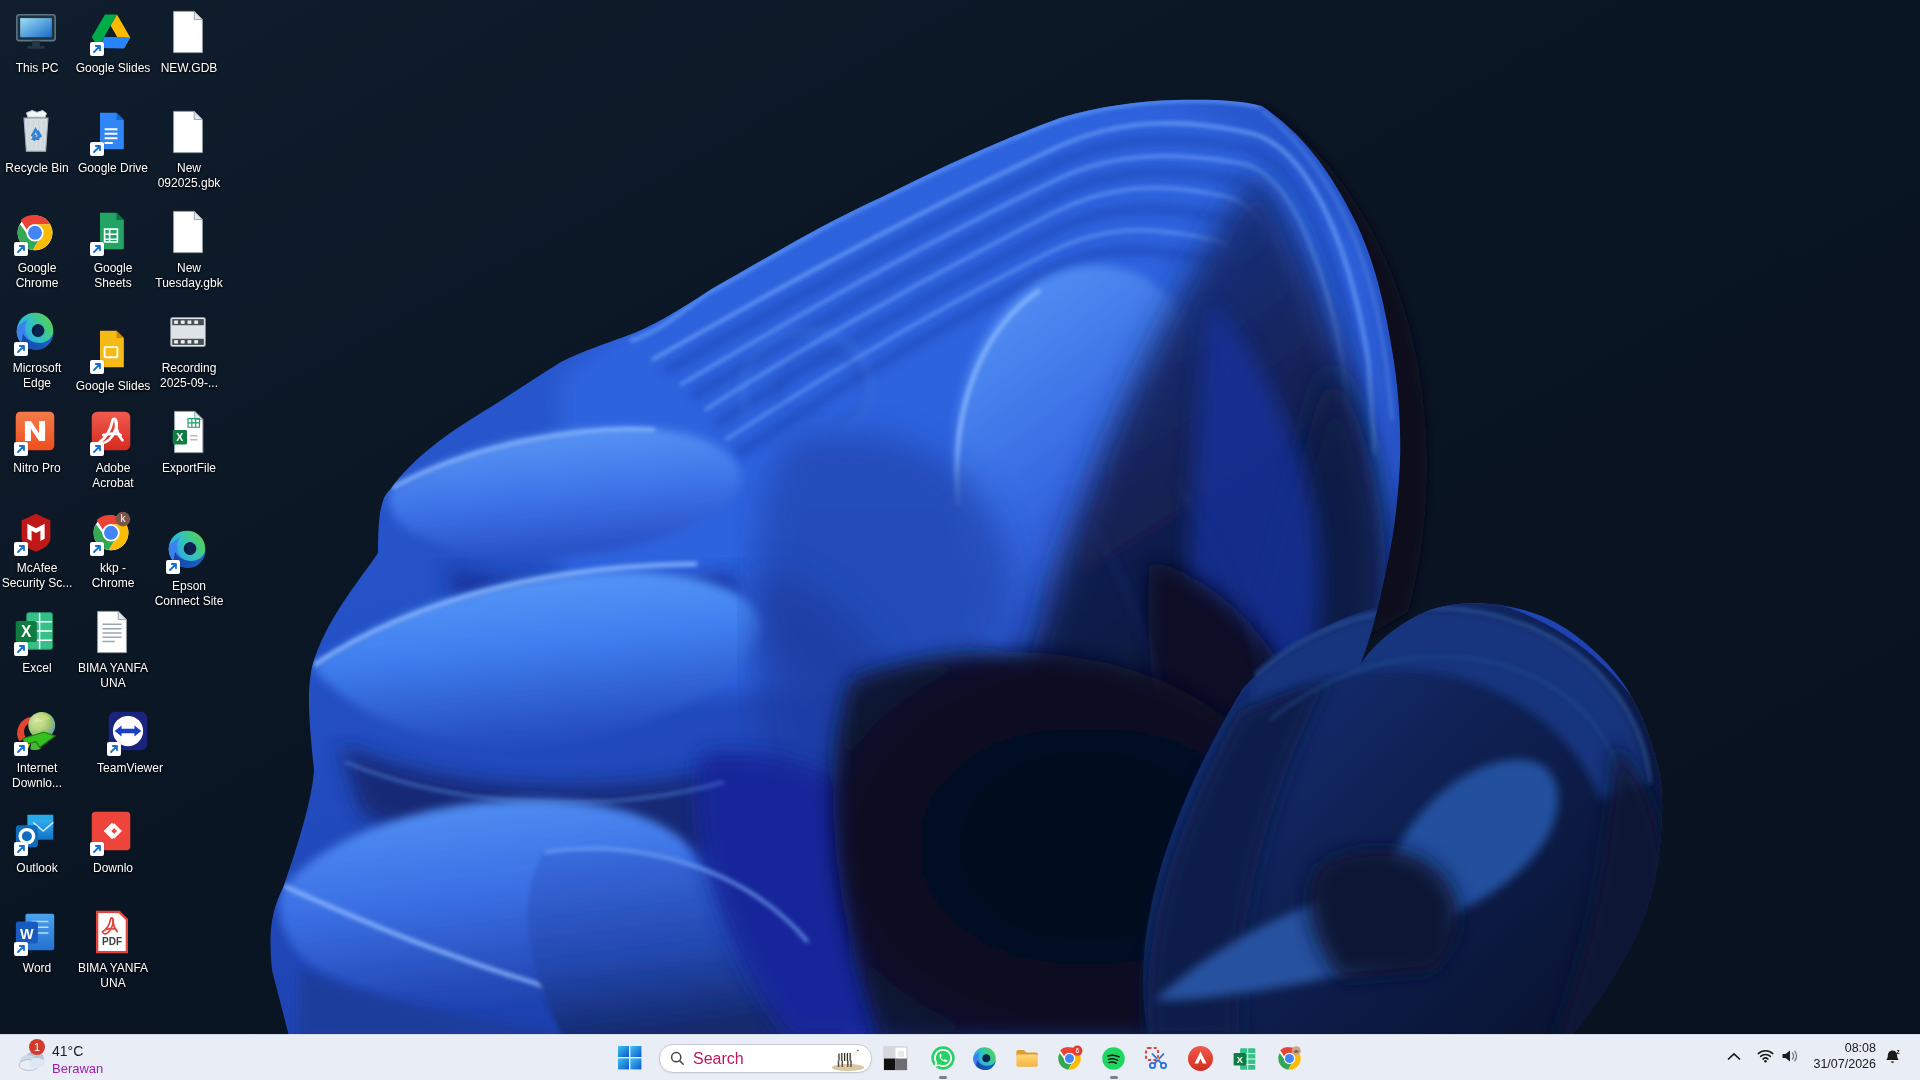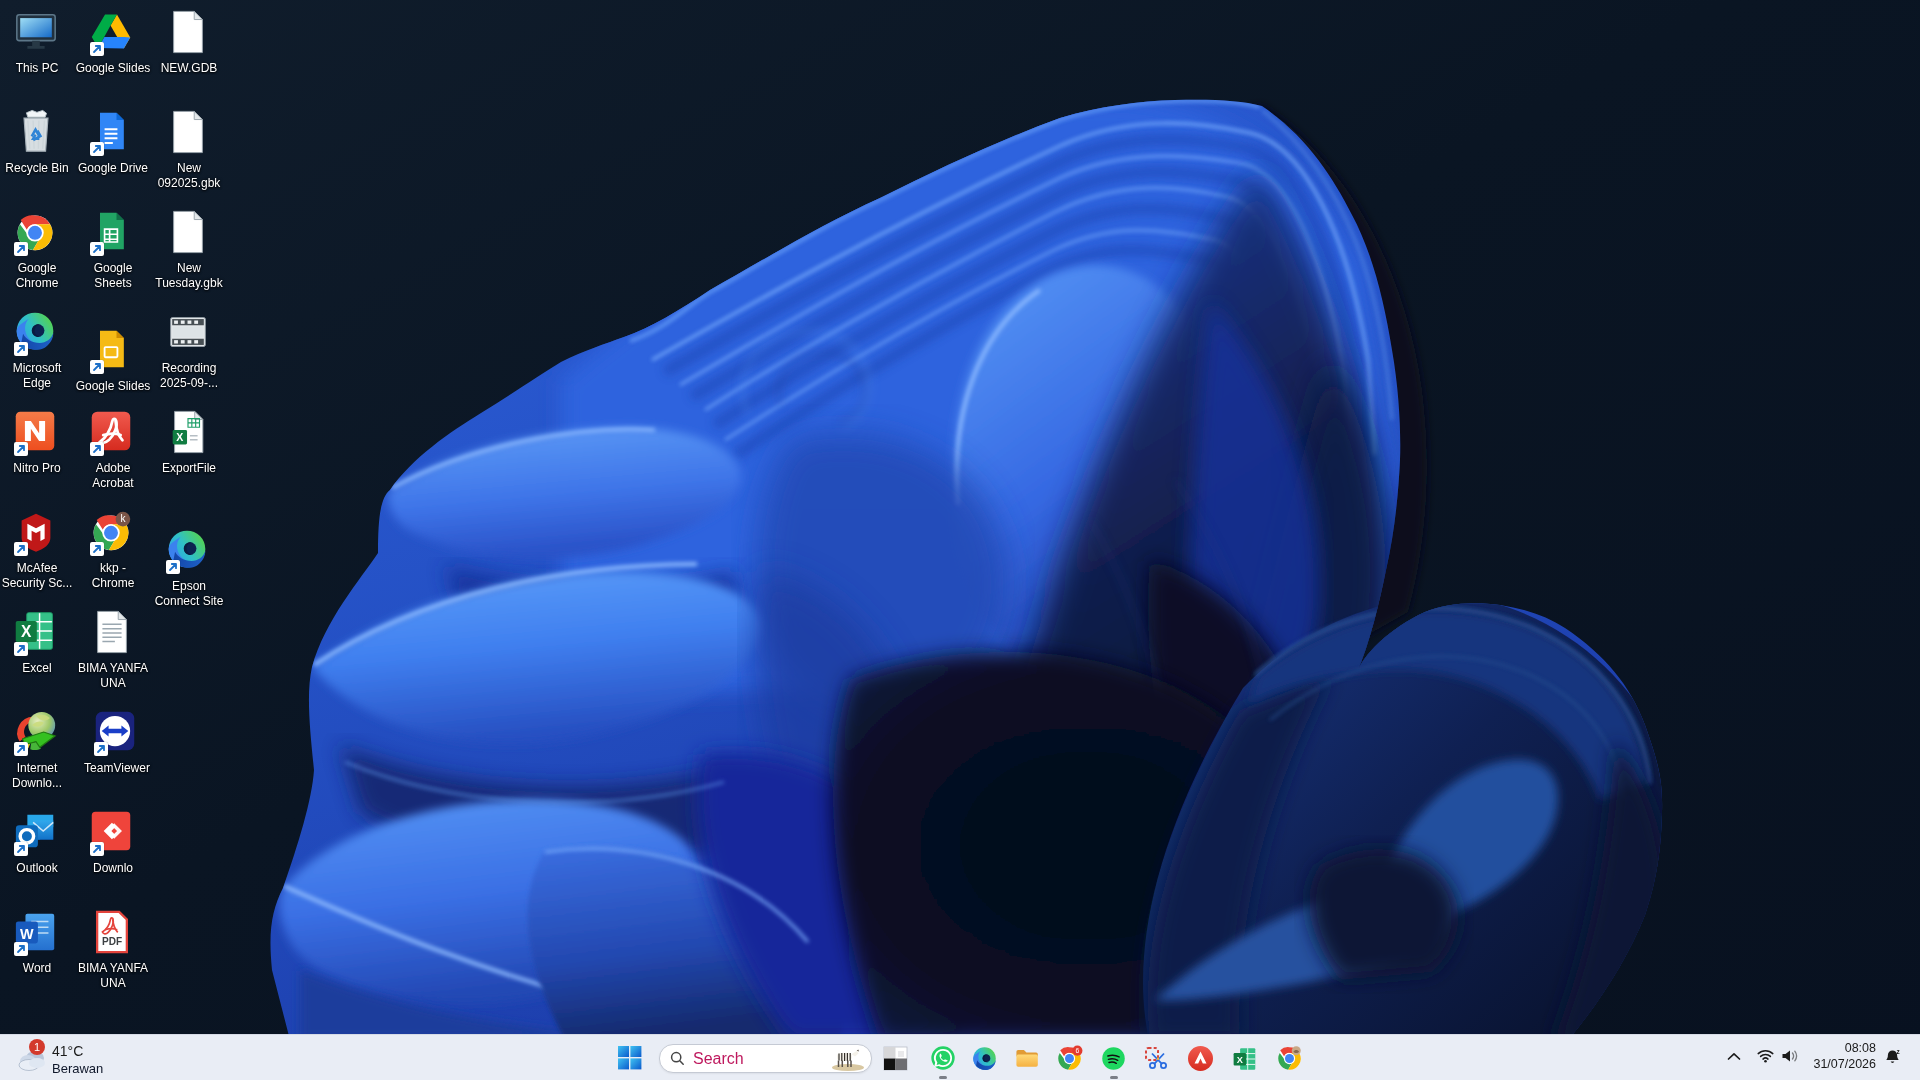--- a/index.html
+++ b/index.html
@@ -459,21 +459,21 @@
 <div class="di" style="left:68px;top:609px">
       <div class="ic">
         <svg width="46" height="46" viewBox="0 0 48 48">
 <path d="M9 2.5 h21.5 l8.5 8.5 v34.5 h-30 z" fill="#fff" stroke="#9aa4ab" stroke-width="1"></path>
 <path d="M30.5 2.5 l8.5 8.5 h-8.5 z" fill="#e4e8ea" stroke="#9aa4ab" stroke-width="1"></path>
 <path d="M14 16 h20 M14 20.5 h20 M14 25 h20 M14 29.5 h20 M14 34 h13" stroke="#9aa7b0" stroke-width="1.6"></path>
 </svg>
       </div>
       <div class="lb">BIMA YANFA<br>UNA</div>
     </div>
-<div class="di" style="left:72px;top:709px">
+<div class="di" style="left:85px;top:709px">
       <div class="ic">
         <svg width="44" height="44" viewBox="0 0 48 48">
 <rect x="3" y="3" width="42" height="42" rx="7" fill="#1a237e"></rect>
 <circle cx="24" cy="24" r="16.5" fill="#fff"></circle>
 <path d="M9.5 24 l7.5 -6 v3.6 h14 v-3.6 l7.5 6 -7.5 6 v-3.6 h-14 v3.6 z" fill="#1a3ec8"></path>
 </svg>
         <span class="sc">
           <svg width="14" height="14" viewBox="0 0 14 14">
             <path d="M4 10 L10 4 M10 4 h-4.2 M10 4 v4.2" stroke="#1d70c8" stroke-width="1.8" fill="none" stroke-linecap="round" stroke-linejoin="round"></path>
           </svg>
@@ -592,21 +592,21 @@
 <div id="tb">
  <div id="weather" style="position:absolute;left:0;top:0;width:200px;height:46px">
 <svg style="position:absolute;left:16px;top:13px" width="32" height="24" viewBox="0 0 32 24">
 <ellipse cx="19" cy="10" rx="9" ry="7" fill="#b9c6da"></ellipse>
 <ellipse cx="12" cy="13" rx="8" ry="6" fill="#cdd8e8"></ellipse>
 <ellipse cx="13" cy="17" rx="10" ry="5.5" fill="#e9eef6" stroke="#aab6c8" stroke-width=".8"></ellipse>
 <ellipse cx="21" cy="15" rx="8" ry="5" fill="#dfe7f2"></ellipse>
 </svg>
 <div style="position:absolute;left:29px;top:4px;width:16px;height:16px;border-radius:50%;background:#d33a2c;color:#fff;font-size:11px;text-align:center;line-height:16px">1</div>
 <div style="position:absolute;left:52px;top:8px;font-size:14px;color:#1b1b1b">41°C</div>
-<div style="position:absolute;left:52px;top:26px;font-size:13px;color:#0f172a">Berawan</div>
+<div style="position:absolute;left:52px;top:26px;font-size:13px;color:#a21caf">Berawan</div>
 </div>
  <div id="tbc">
 <div class="tbi" style="left:617px;top:10px"><svg width="25" height="25" viewBox="0 0 25 25">
 <defs>
             <linearGradient id="wing" x1="0" y1="0" x2="1" y2="1">
               <stop offset="0" stop-color="#40c3f2"></stop>
               <stop offset="1" stop-color="#0a59cc"></stop>
             </linearGradient>
           </defs>
 <rect x="1" y="1" width="11" height="11" fill="url(#wing)"></rect>

